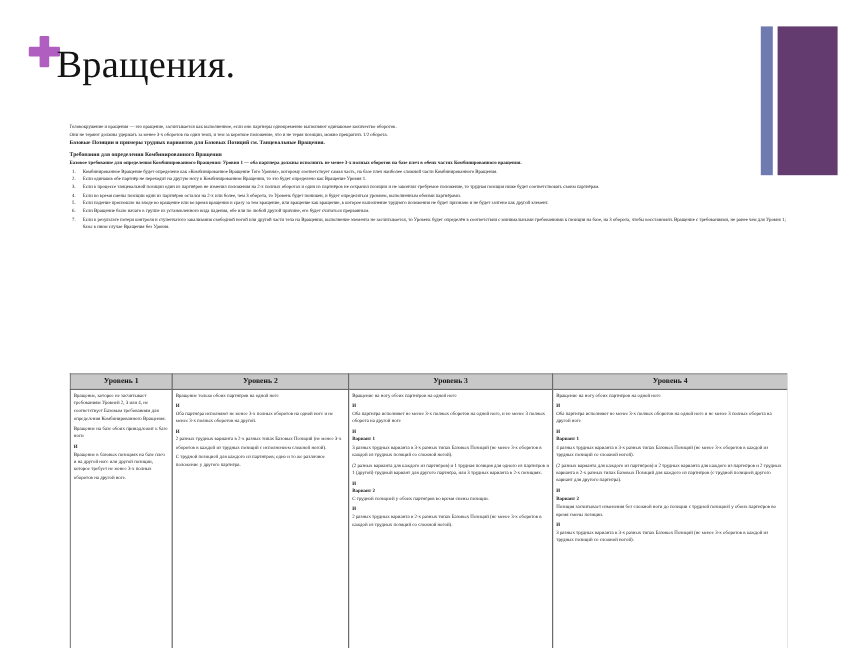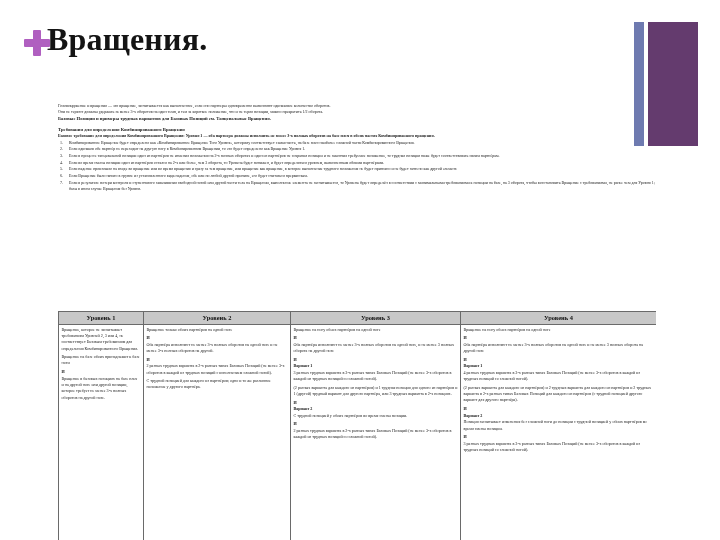--- a/index.html
+++ b/index.html
@@ -29,26 +29,25 @@
     position:absolute;left:2px;top:11px;width:26px;height:8px;
     background:#b05fc0;border-radius:1px;
   }
   .plus-bullet .v{
     position:absolute;left:11px;top:2px;width:8px;height:26px;
     background:#b05fc0;border-radius:1px;
   }
 
   
   .title{
-    position:absolute;left:47px;top:22px;
+    position:absolute;left:47px;top:36px;
     font-family:"Liberation Serif", serif;
     font-size:32px;line-height:1.1;color:#141414;
     letter-spacing:0.2px;
     white-space:nowrap;
-    font-weight:bold;
   }
 
   
   .body-block{
     position:absolute;left:58px;top:103px;width:598px;
     color:#1a1a1a;
     font-family:"Liberation Serif", serif;
     font-size:4.0px;line-height:1.52;
     text-align:left;
   }

